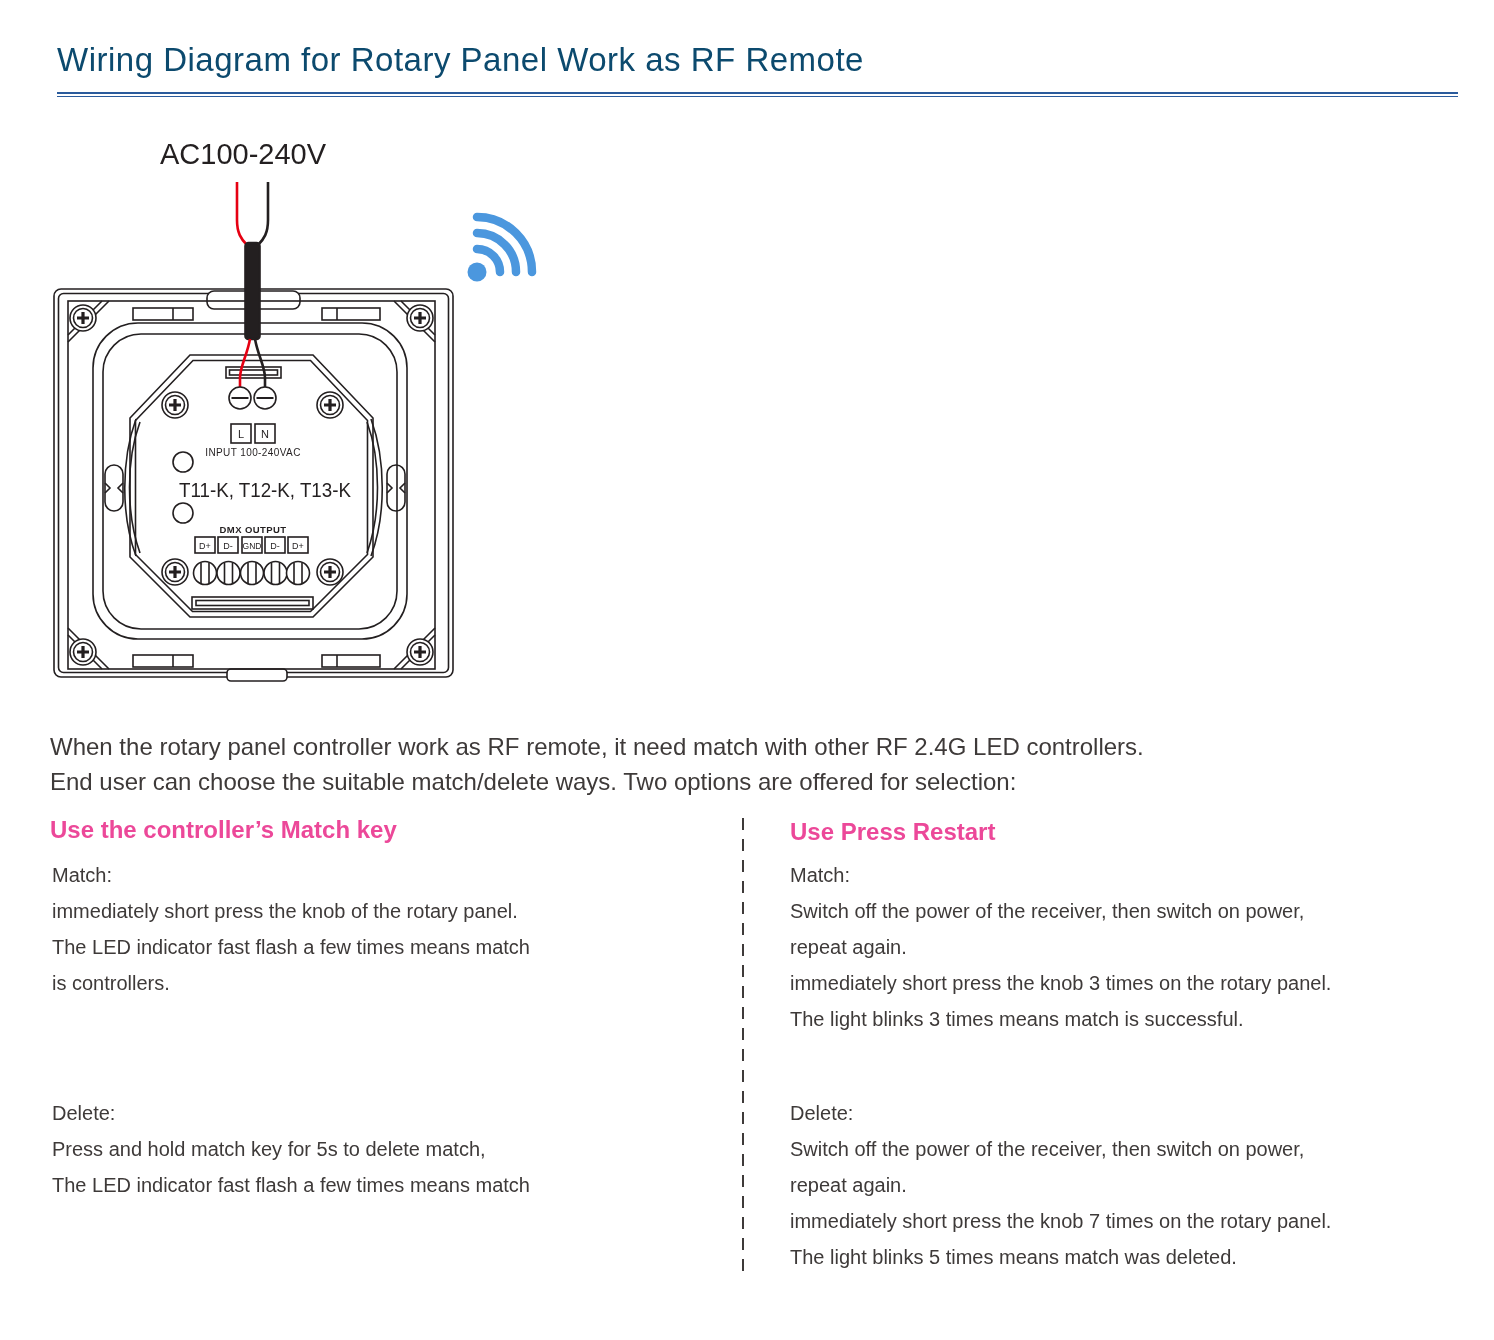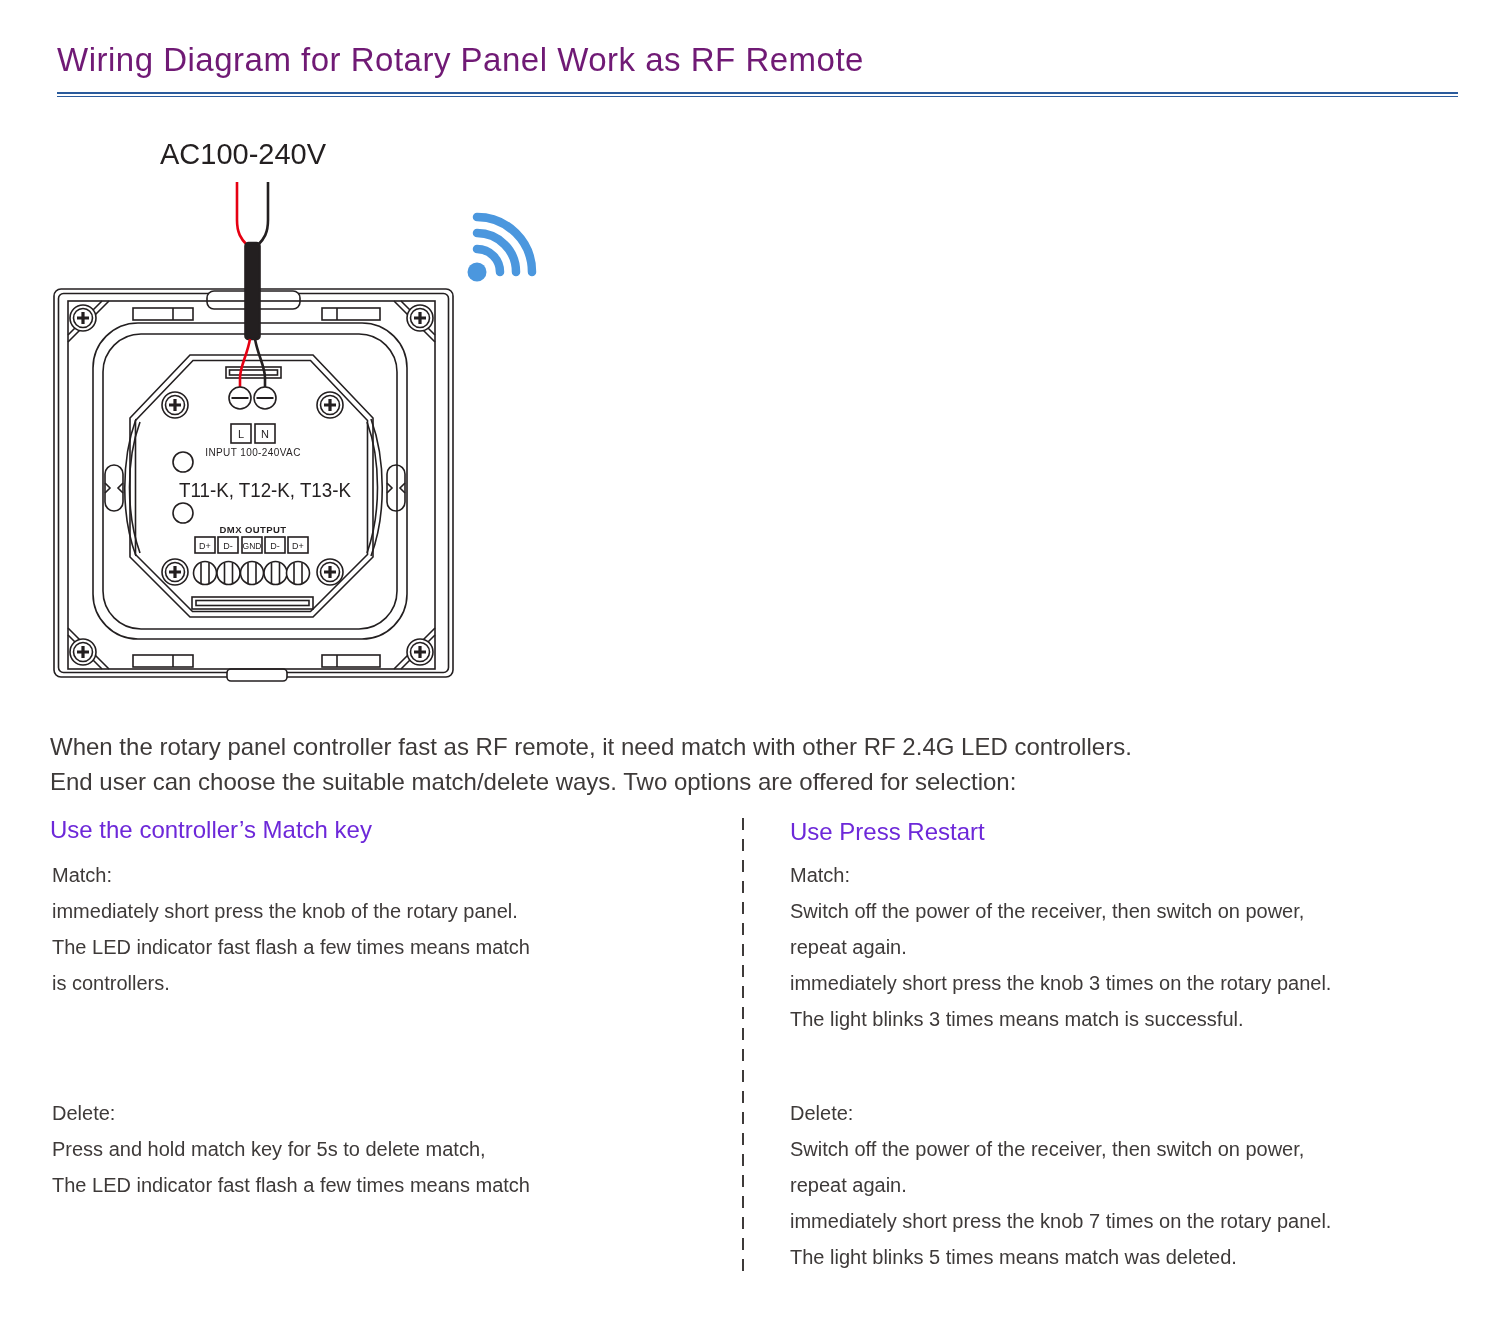--- a/index.html
+++ b/index.html
@@ -3,28 +3,28 @@
 <meta charset="utf-8">
 <style>
   html,body{margin:0;padding:0;background:#fff;}
   #page{
     position:relative;width:1494px;height:1340px;background:#ffffff;
     font-family:"Liberation Sans",sans-serif;color:#3e3a39;overflow:hidden;
   }
   .abs{position:absolute;}
   #page-title{
     left:57px;top:41px;font-size:33px;letter-spacing:0.5px;
-    color:#701a75;white-space:nowrap;
+    color:#0c4a6e;white-space:nowrap;
   }
   #title-rule{
     left:57px;top:92px;width:1401px;height:2px;
     border-top:2px solid #2a5b9c;border-bottom:1px solid #2a5b9c;
   }
   .intro{left:50px;top:729px;font-size:24px;line-height:35px;color:#3e3a39;}
-  .col-heading{font-size:24px;font-weight:400;color:#6d28d9;white-space:nowrap;}
+  .col-heading{font-size:24px;font-weight:700;color:#ec4899;white-space:nowrap;}
   .block{font-size:20px;line-height:36px;color:#3e3a39;}
   .block .line{white-space:nowrap;}
   #col-left-heading{left:50px;top:816px;}
   #col-left-match{left:52px;top:857px;}
   #col-left-delete{left:52px;top:1095px;}
   #col-divider{
     left:742px;top:818px;width:2px;height:454px;
     background:repeating-linear-gradient(to bottom,#3e3a39 0 12px,transparent 12px 21px);
   }
   #col-right-heading{left:790px;top:818px;}
@@ -212,21 +212,21 @@
 
     <g stroke="#4b97de" stroke-width="8.5" stroke-linecap="round">
       <circle cx="437" cy="142" r="9.5" fill="#4b97de" stroke="none"></circle>
       <path d="M 437 119 A 23 23 0 0 1 460 142"></path>
       <path d="M 437 103 A 39 39 0 0 1 476 142"></path>
       <path d="M 437 87 A 55 55 0 0 1 492 142"></path>
     </g>
   </svg>
 
   <div class="abs intro">
-    <div class="line">When the rotary panel controller fast as RF remote, it need match with other RF 2.4G LED controllers.</div>
+    <div class="line">When the rotary panel controller work as RF remote, it need match with other RF 2.4G LED controllers.</div>
     <div class="line">End user can choose the suitable match/delete ways. Two options are offered for selection:</div>
   </div>
 
   <div class="abs col-heading" id="col-left-heading">Use the controller’s Match key</div>
   <div class="abs block" id="col-left-match">
     <div class="line">Match:</div>
     <div class="line">immediately short press the knob of the rotary panel.</div>
     <div class="line">The LED indicator fast flash a few times means match</div>
     <div class="line">is controllers.</div>
   </div>

